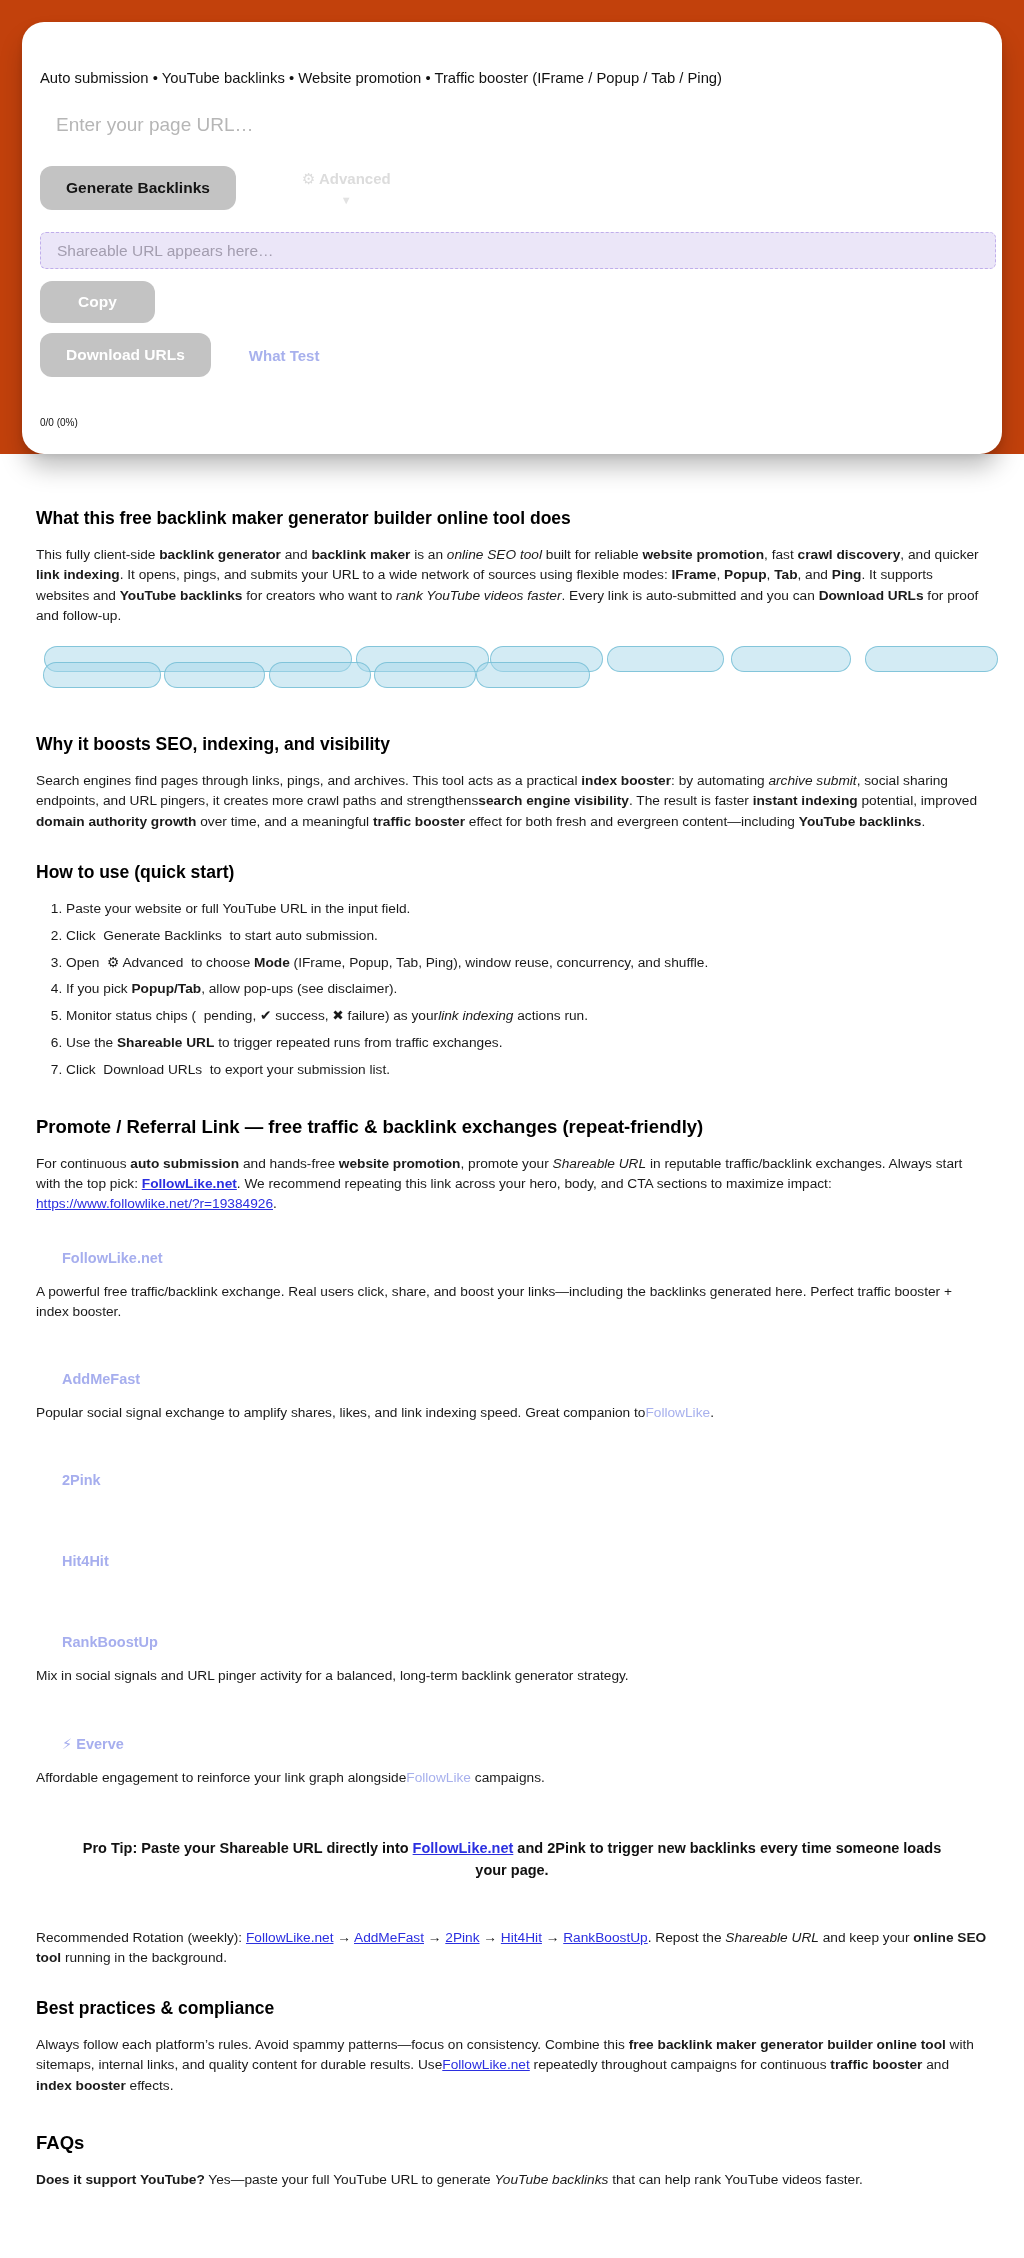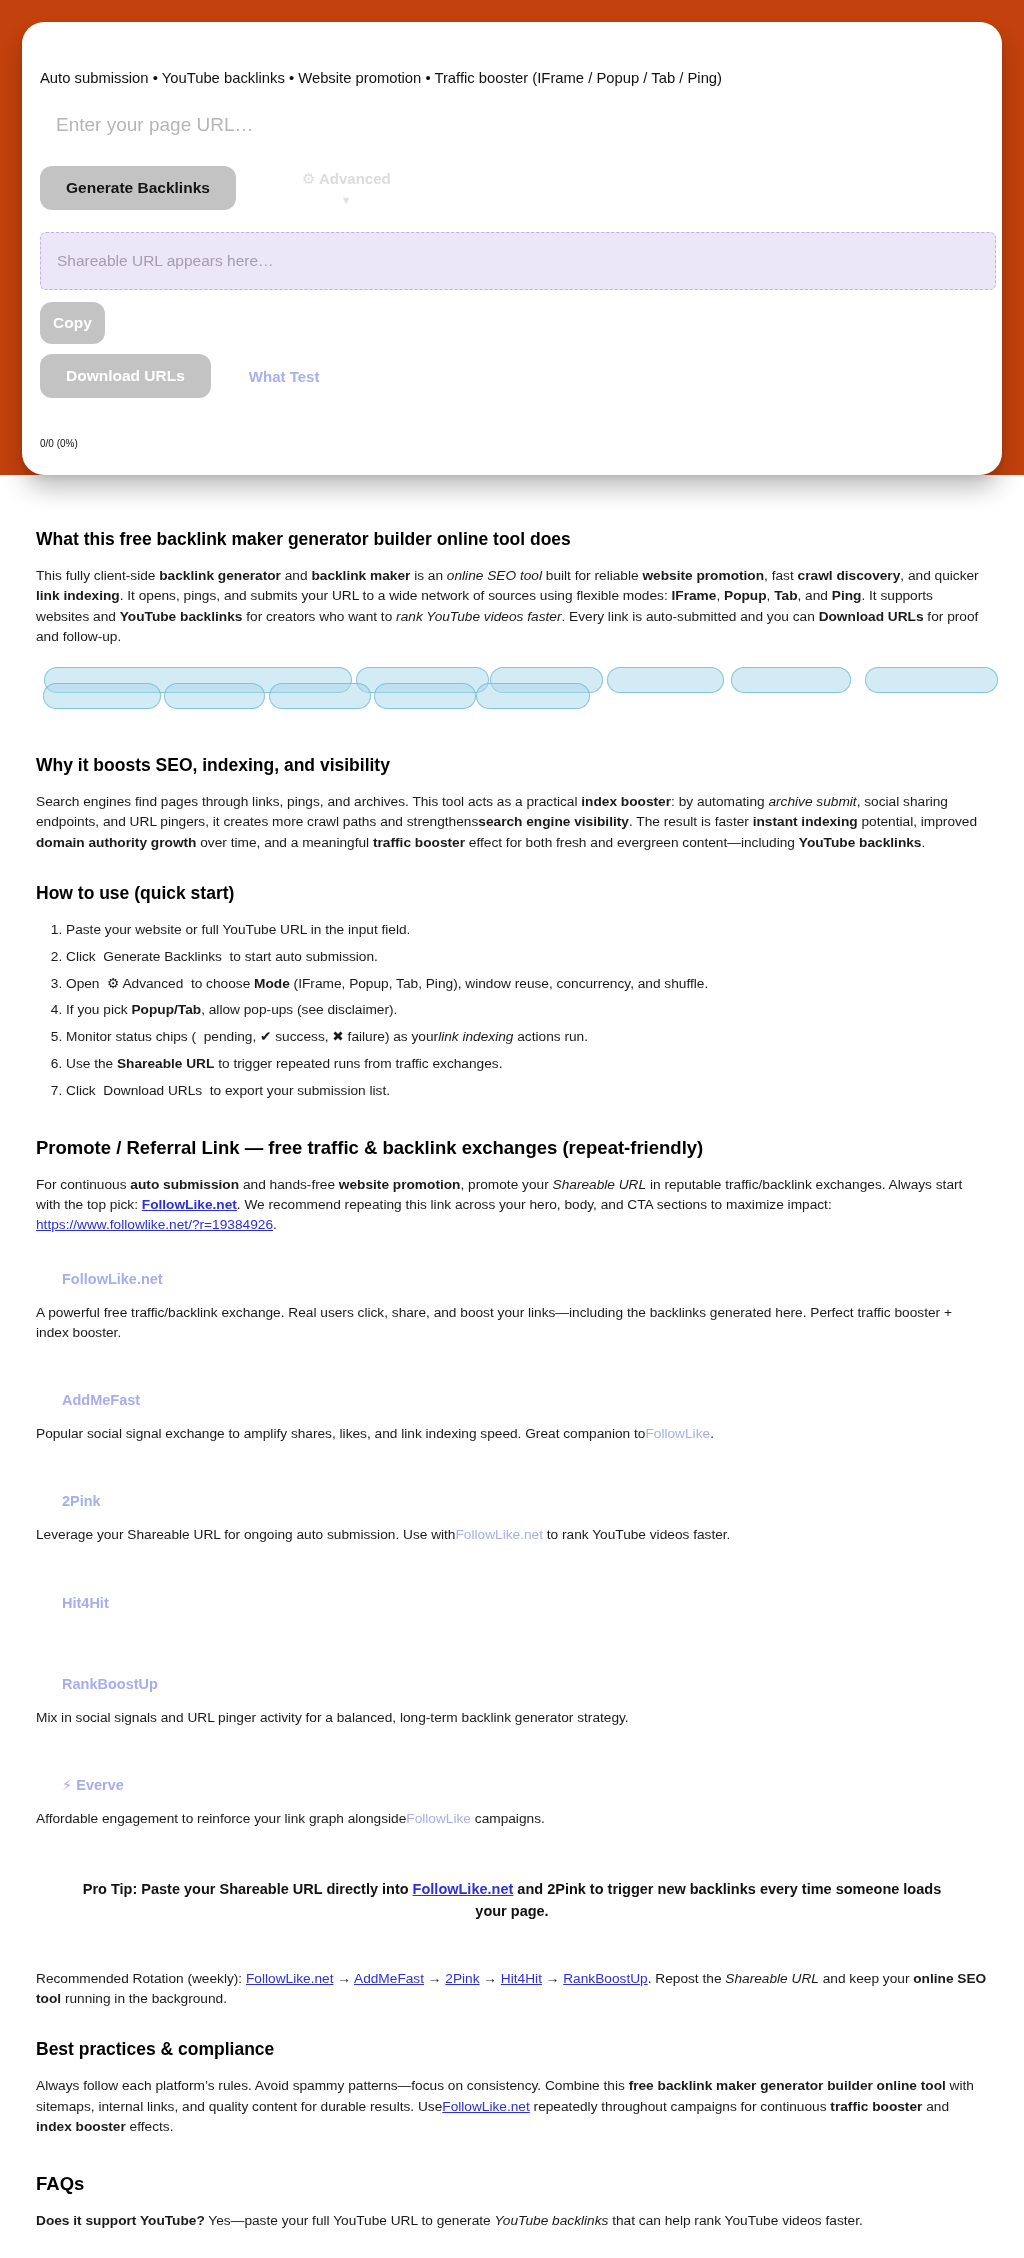--- a/index.html
+++ b/index.html
@@ -32,26 +32,26 @@
     padding:13px 26px; cursor:pointer;
   }
   .btn-dark-text { color:#141414;text-align:right; }
   .btn-white-text { color:#ffffff; }
   .advanced {
     margin-left:66px; text-align:center; color:#dcdcdc;
     font-weight:bold; font-size:15px; cursor:pointer; line-height:1.3;
   }
   .advanced .caret { font-size:11px; color:#e2e2e2; display:block; margin-top:4px; }
   .share-input {
-    display:block; width:calc(100% + 12px); height:58px; margin-top:22px;
+    display:block; width:calc(100% + 12px); height:37px; margin-top:22px;
     background:#ebe6f8; border:1.6px dashed #c0aeeb; border-radius:6px;
     font-family:inherit; font-size:15.5px; color:#555; padding:0 16px; outline:none;
   }
   .share-input::placeholder { color:#a39daf; }
-  .copy-btn { margin-top:12px; padding:12px 13px; }
+  .copy-btn { margin-top:12px; padding:12px 38px; }
   .dl-row { display:flex; align-items:center; margin-top:10px; }
   .open-test {
     margin-left:38px; color:#a7b0ed; font-weight:bold; font-size:15px;
     text-decoration:none; cursor:pointer;
   }
   .progress { font-size:10px; color:#111; margin:40px 0 0 0; }
   
   .content { padding:24px 36px 0 36px; }
   h3.sec { font-size:17.5px; font-weight:bold; color:#000; margin:30px 0 16px 0; }
   h2.sec { font-size:18.5px; font-weight:bold; color:#000; margin:36px 0 16px 0; }
@@ -154,21 +154,20 @@
     <p class="body"><span>A powerful free traffic/backlink exchange. Real users click, share, and boost your links—including the backlinks generated here. Perfect traffic booster + index booster.</span></p>
   </div>
 
   <div class="exchange">
     <a class="exchange-name"><span class="bolt"></span><span>AddMeFast</span></a>
     <p class="body"><span>Popular social signal exchange to amplify shares, likes, and link indexing speed. Great companion to</span><a class="rplink">FollowLike</a><span>.</span></p>
   </div>
 
   <div class="exchange">
     <a class="exchange-name"><span class="bolt"></span><span>2Pink</span></a>
-    <p class="body"><span>Leverage your Shareable URL for ongoing auto submission. Use with</span><a class="rplink">FollowLike.net</a><span> to rank YouTube videos faster.</span></p>
   </div>
 
   <div class="exchange">
     <a class="exchange-name"><span class="bolt"></span><span>Hit4Hit</span></a>
   </div>
 
   <div class="exchange">
     <a class="exchange-name"><span class="bolt"></span><span>RankBoostUp</span></a>
     <p class="body"><span>Mix in social signals and URL pinger activity for a balanced, long-term backlink generator strategy.</span></p>
   </div>

